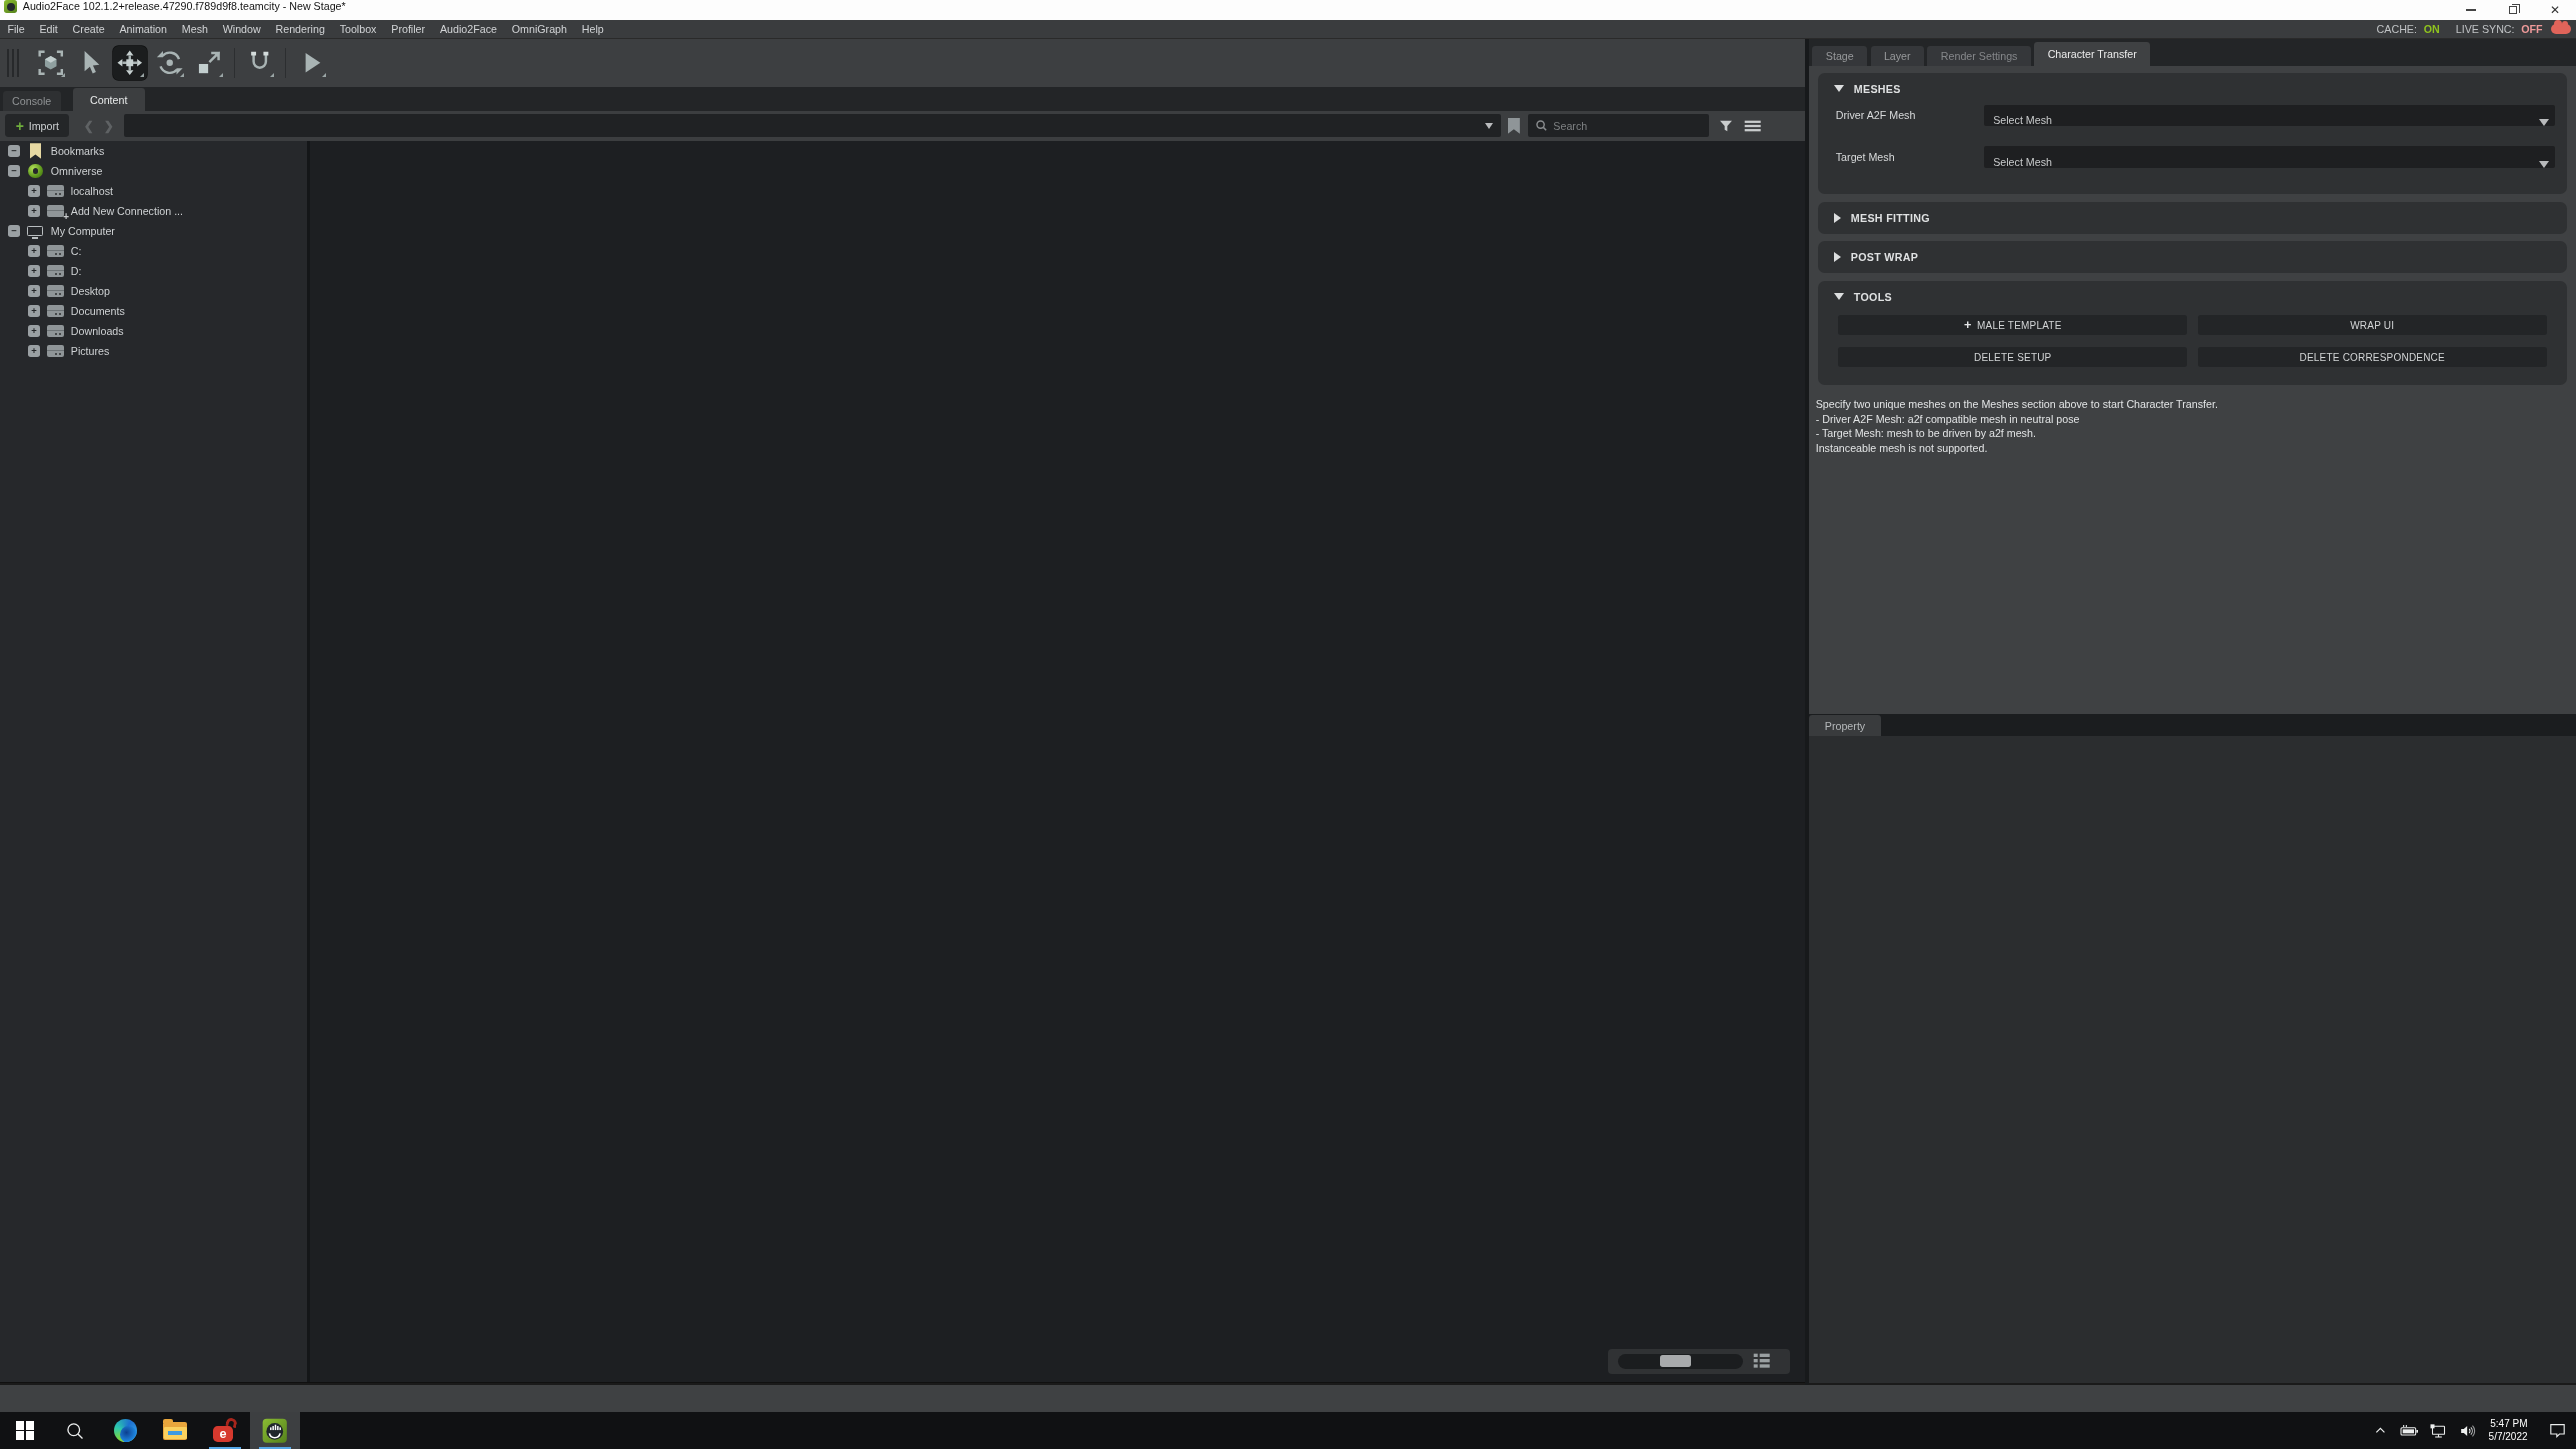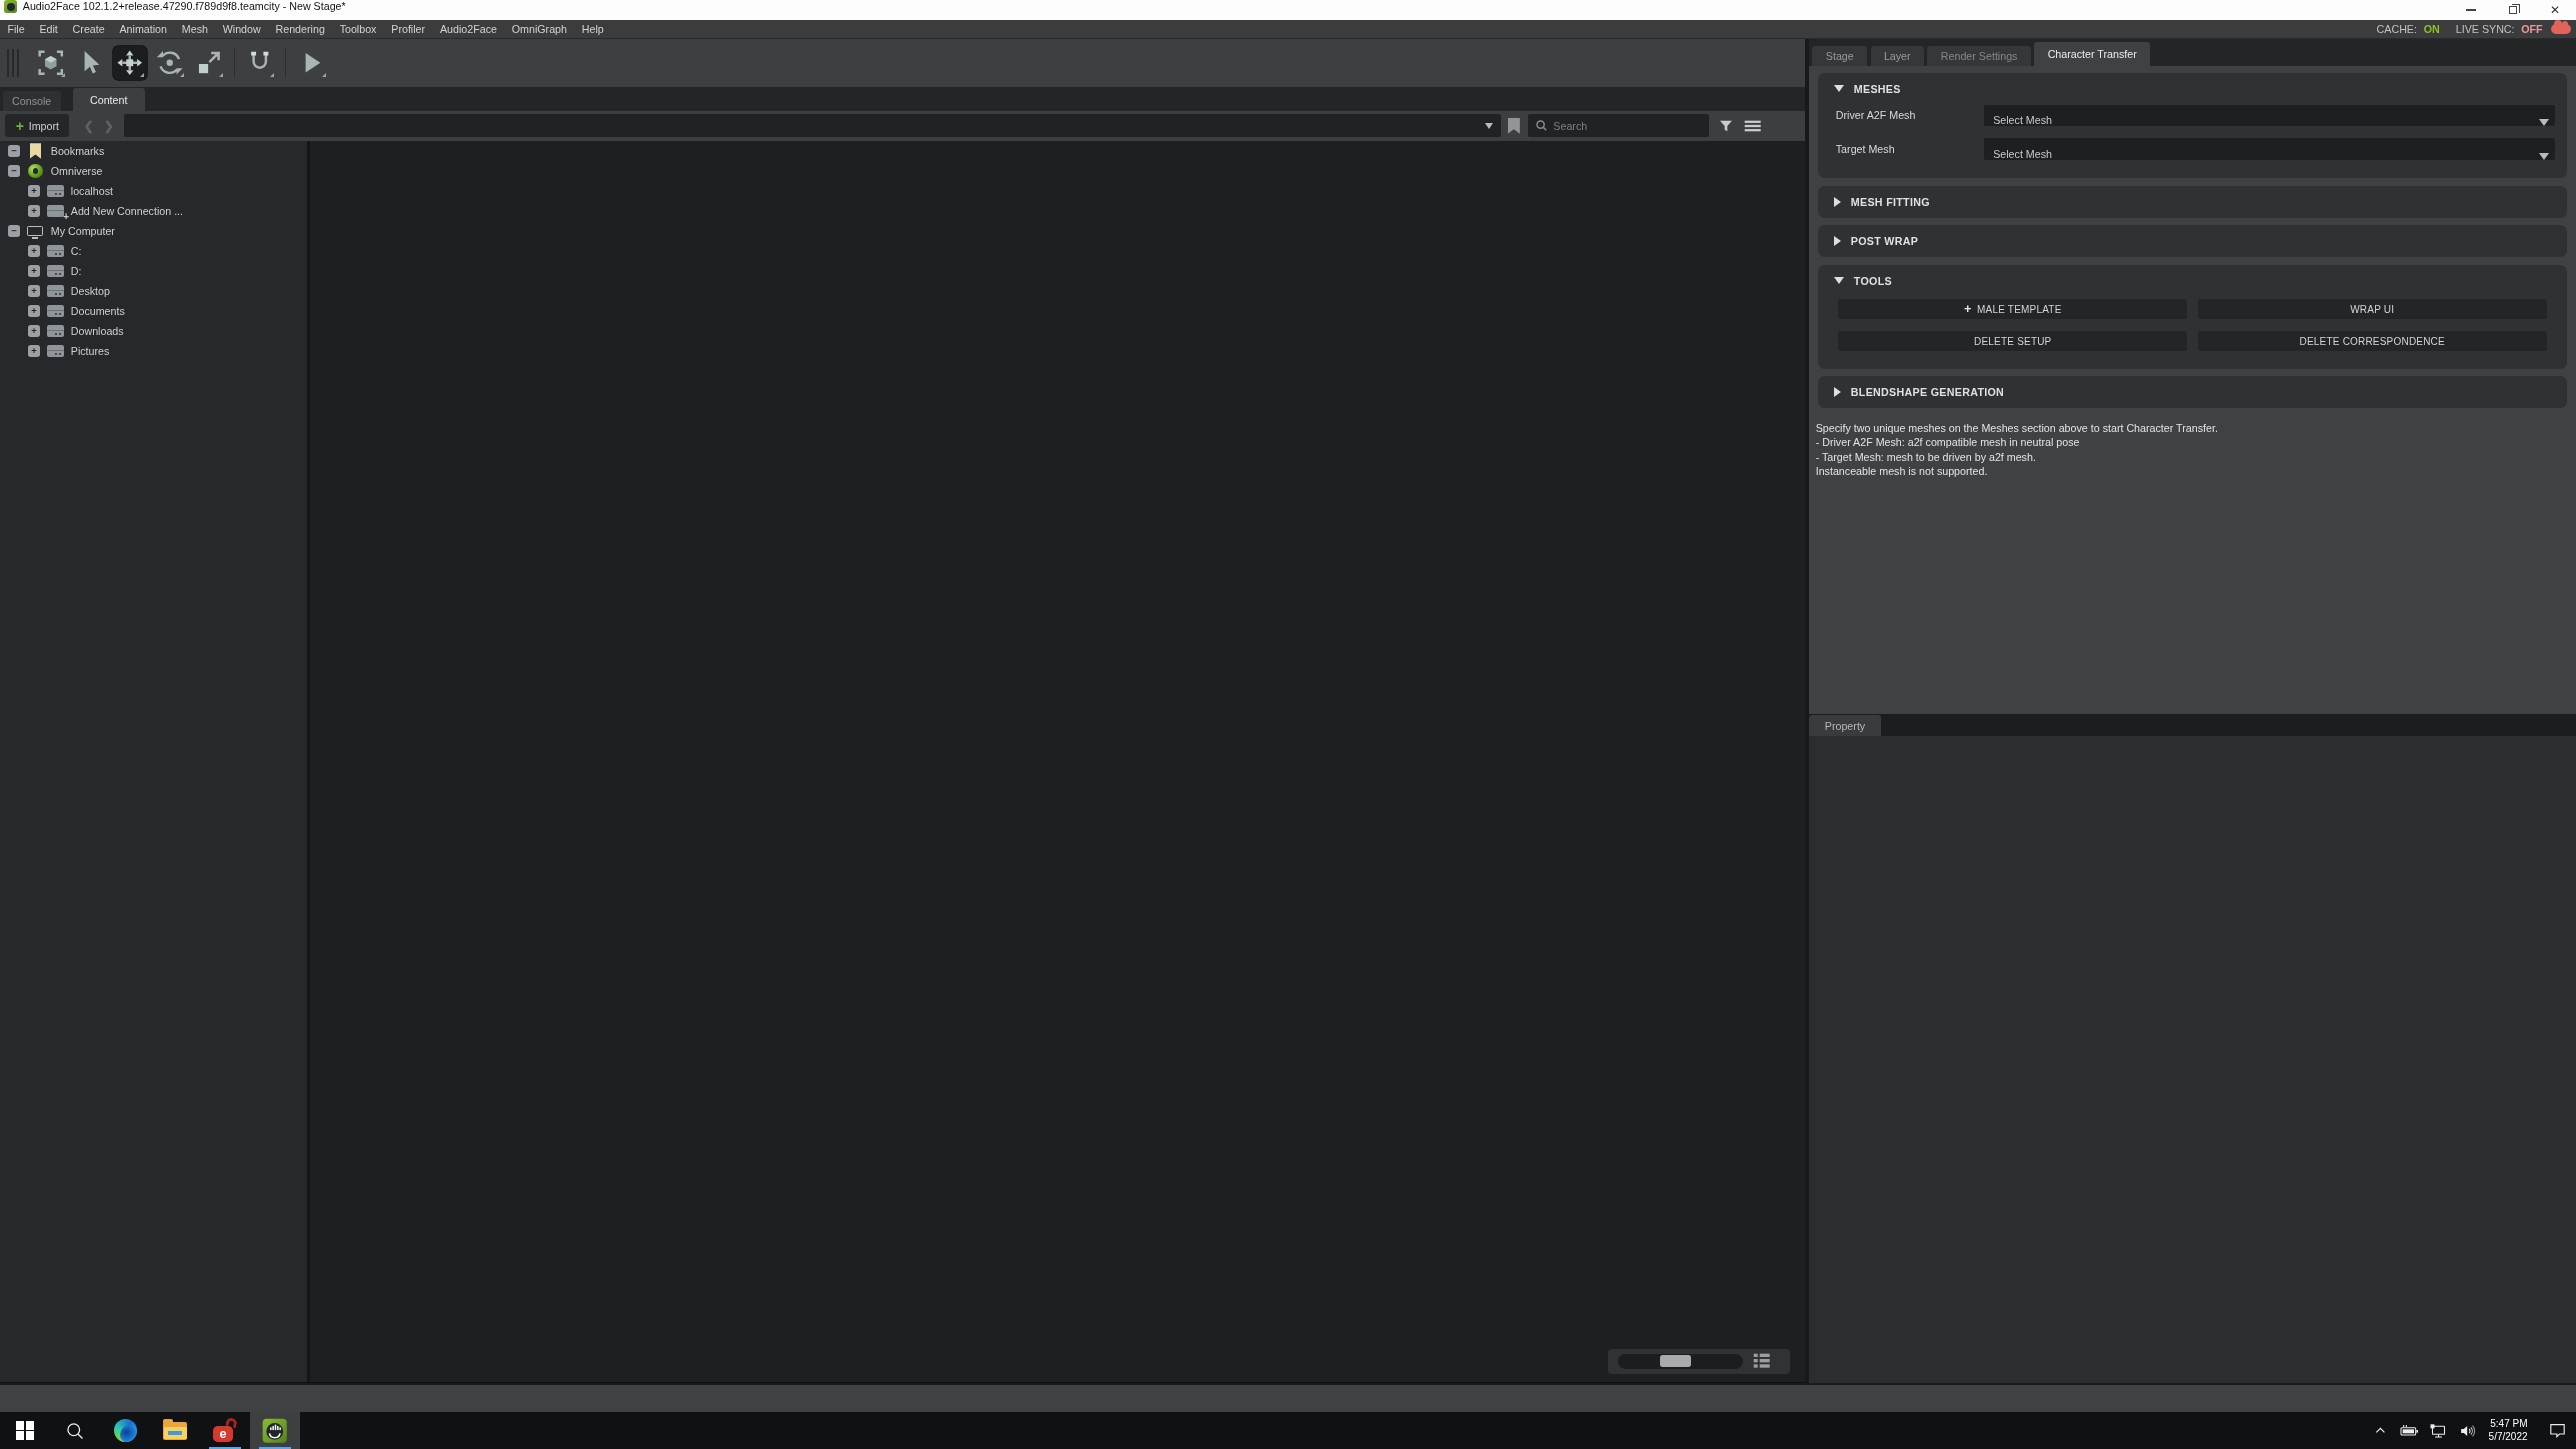--- a/index.html
+++ b/index.html
@@ -119,21 +119,21 @@
   #rpanel { position:absolute; left:1809px; top:66px; width:767px; height:648px; background:#3f4143; padding-top:6.7px; }
   .section { background:#2f3133; border-radius:6.7px; margin:0 9.4px 7.4px 9.4px; }
   .sechead { height:32px; display:flex; align-items:center; gap:9.4px; padding-left:16px; }
   .sechead .tri-open { width:0; height:0; border-left:5.4px solid transparent; border-right:5.4px solid transparent;
           border-top:7.4px solid #dcdedf; }
   .sechead .tri-closed { width:0; height:0; border-top:5.4px solid transparent; border-bottom:5.4px solid transparent;
           border-left:7.4px solid #dcdedf; }
   .sechead .stitle { color:#dfe1e2; font-size:10.7px; font-weight:bold; letter-spacing:0.3px; }
   .collapsed { height:32px; }
 
-  .fieldrow { display:flex; align-items:center; padding:0 12px 0 17.4px; margin-bottom:12px; }
+  .fieldrow { display:flex; align-items:center; padding:0 12px 0 17.4px; margin-bottom:20px; }
   .fieldrow .flabel { width:148px; color:#d8dadb; font-size:10.7px; }
   .dropdown { flex:1; height:21.5px; background:#1e1f21; border-radius:2px; display:flex; align-items:flex-end; }
   .dropdown .dval { flex:1; color:#c9cbcc; font-size:10.7px; padding-left:9.4px; }
   .dropdown .caret { width:0; height:0; border-left:5.4px solid transparent; border-right:5.4px solid transparent;
           border-top:7.4px solid #b8babc; margin-right:5.4px; }
   #meshes-section { padding-bottom:6.7px; }
 
   #toolsgrid { display:grid; grid-template-columns:1fr 1fr; gap:12px 10.7px; padding:2.7px 20px 17.4px 20px; }
   .panelbtn { height:20px; background:#232527; border-radius:2.7px; display:flex; align-items:center; justify-content:center;
           gap:5.4px; color:#d3d5d6; font-size:10px; letter-spacing:0.2px; }
@@ -481,26 +481,20 @@
       </div>
       <div class="panelbtn">
         <span>DELETE SETUP</span>
       </div>
       <div class="panelbtn">
         <span>DELETE CORRESPONDENCE</span>
       </div>
     </div>
   </div>
 
-  <div class="section collapsed">
-    <div class="sechead">
-      <span class="tri-closed"></span>
-      <span class="stitle">BLENDSHAPE GENERATION</span>
-    </div>
-  </div>
 
   <div id="infotext">
     <div>Specify two unique meshes on the Meshes section above to start Character Transfer.</div>
     <div>- Driver A2F Mesh: a2f compatible mesh in neutral pose</div>
     <div>- Target Mesh: mesh to be driven by a2f mesh.</div>
     <div>Instanceable mesh is not supported.</div>
   </div>
 </div>
 
 <div id="propstrip">

